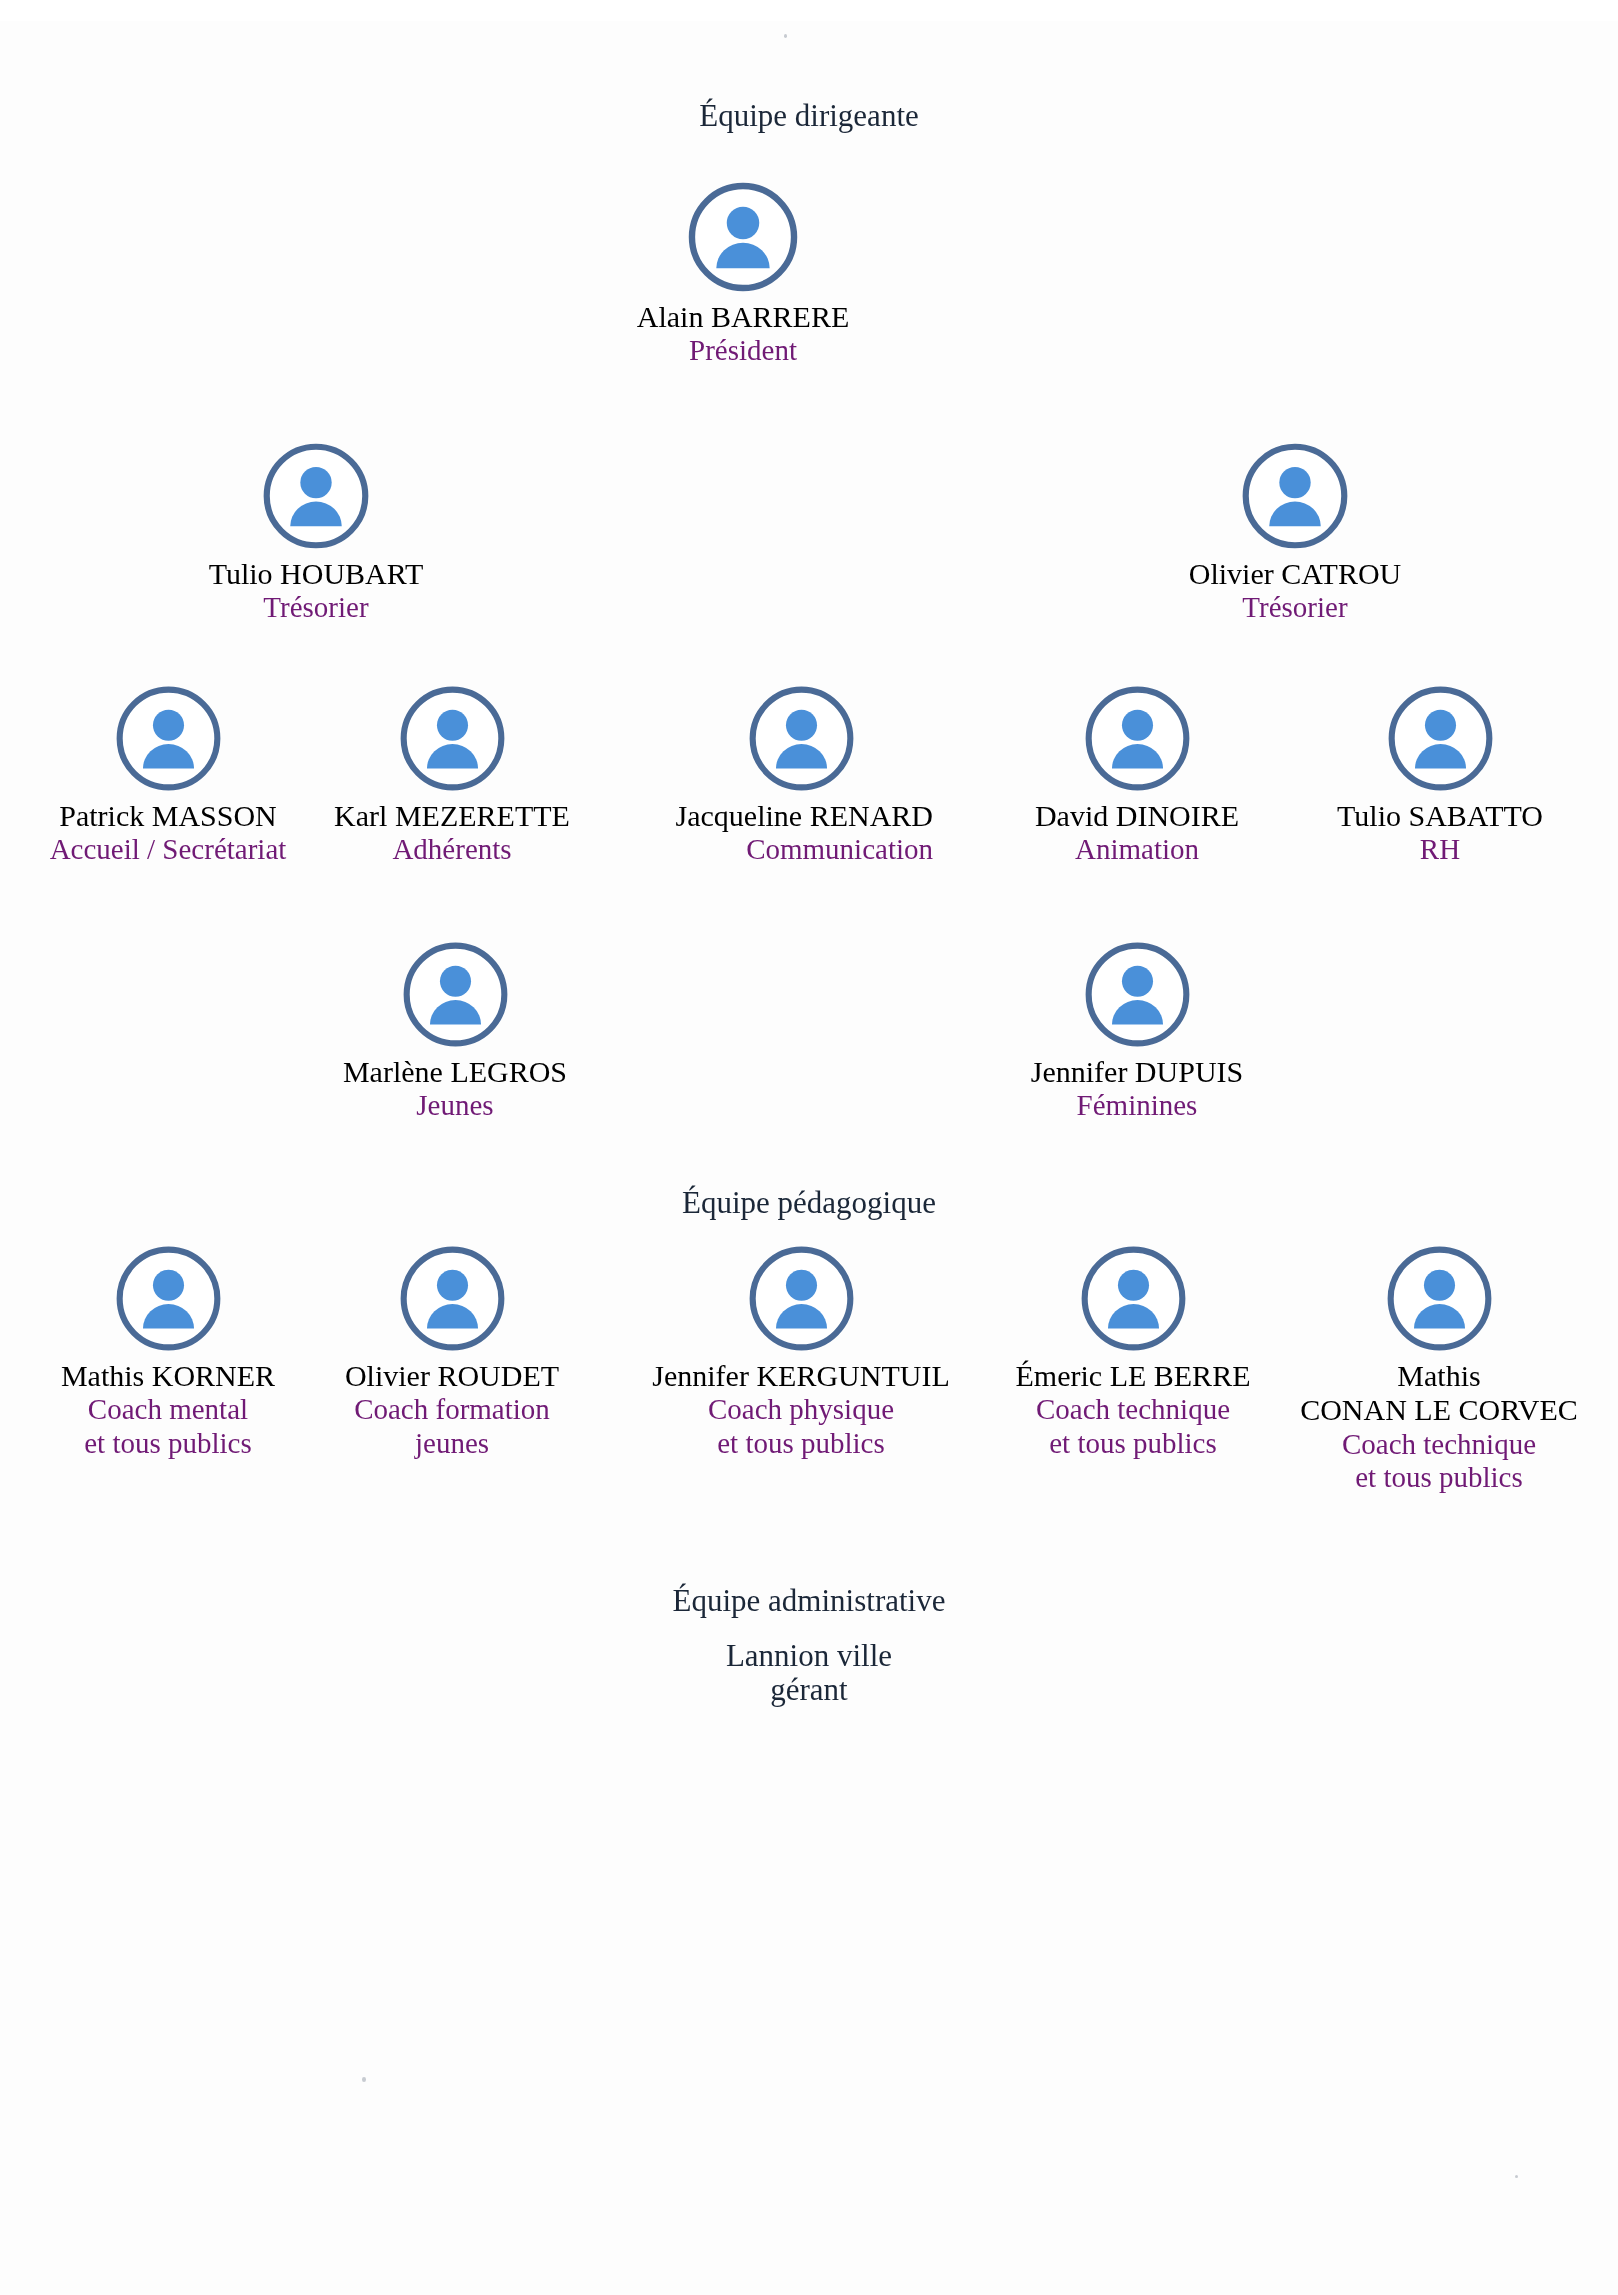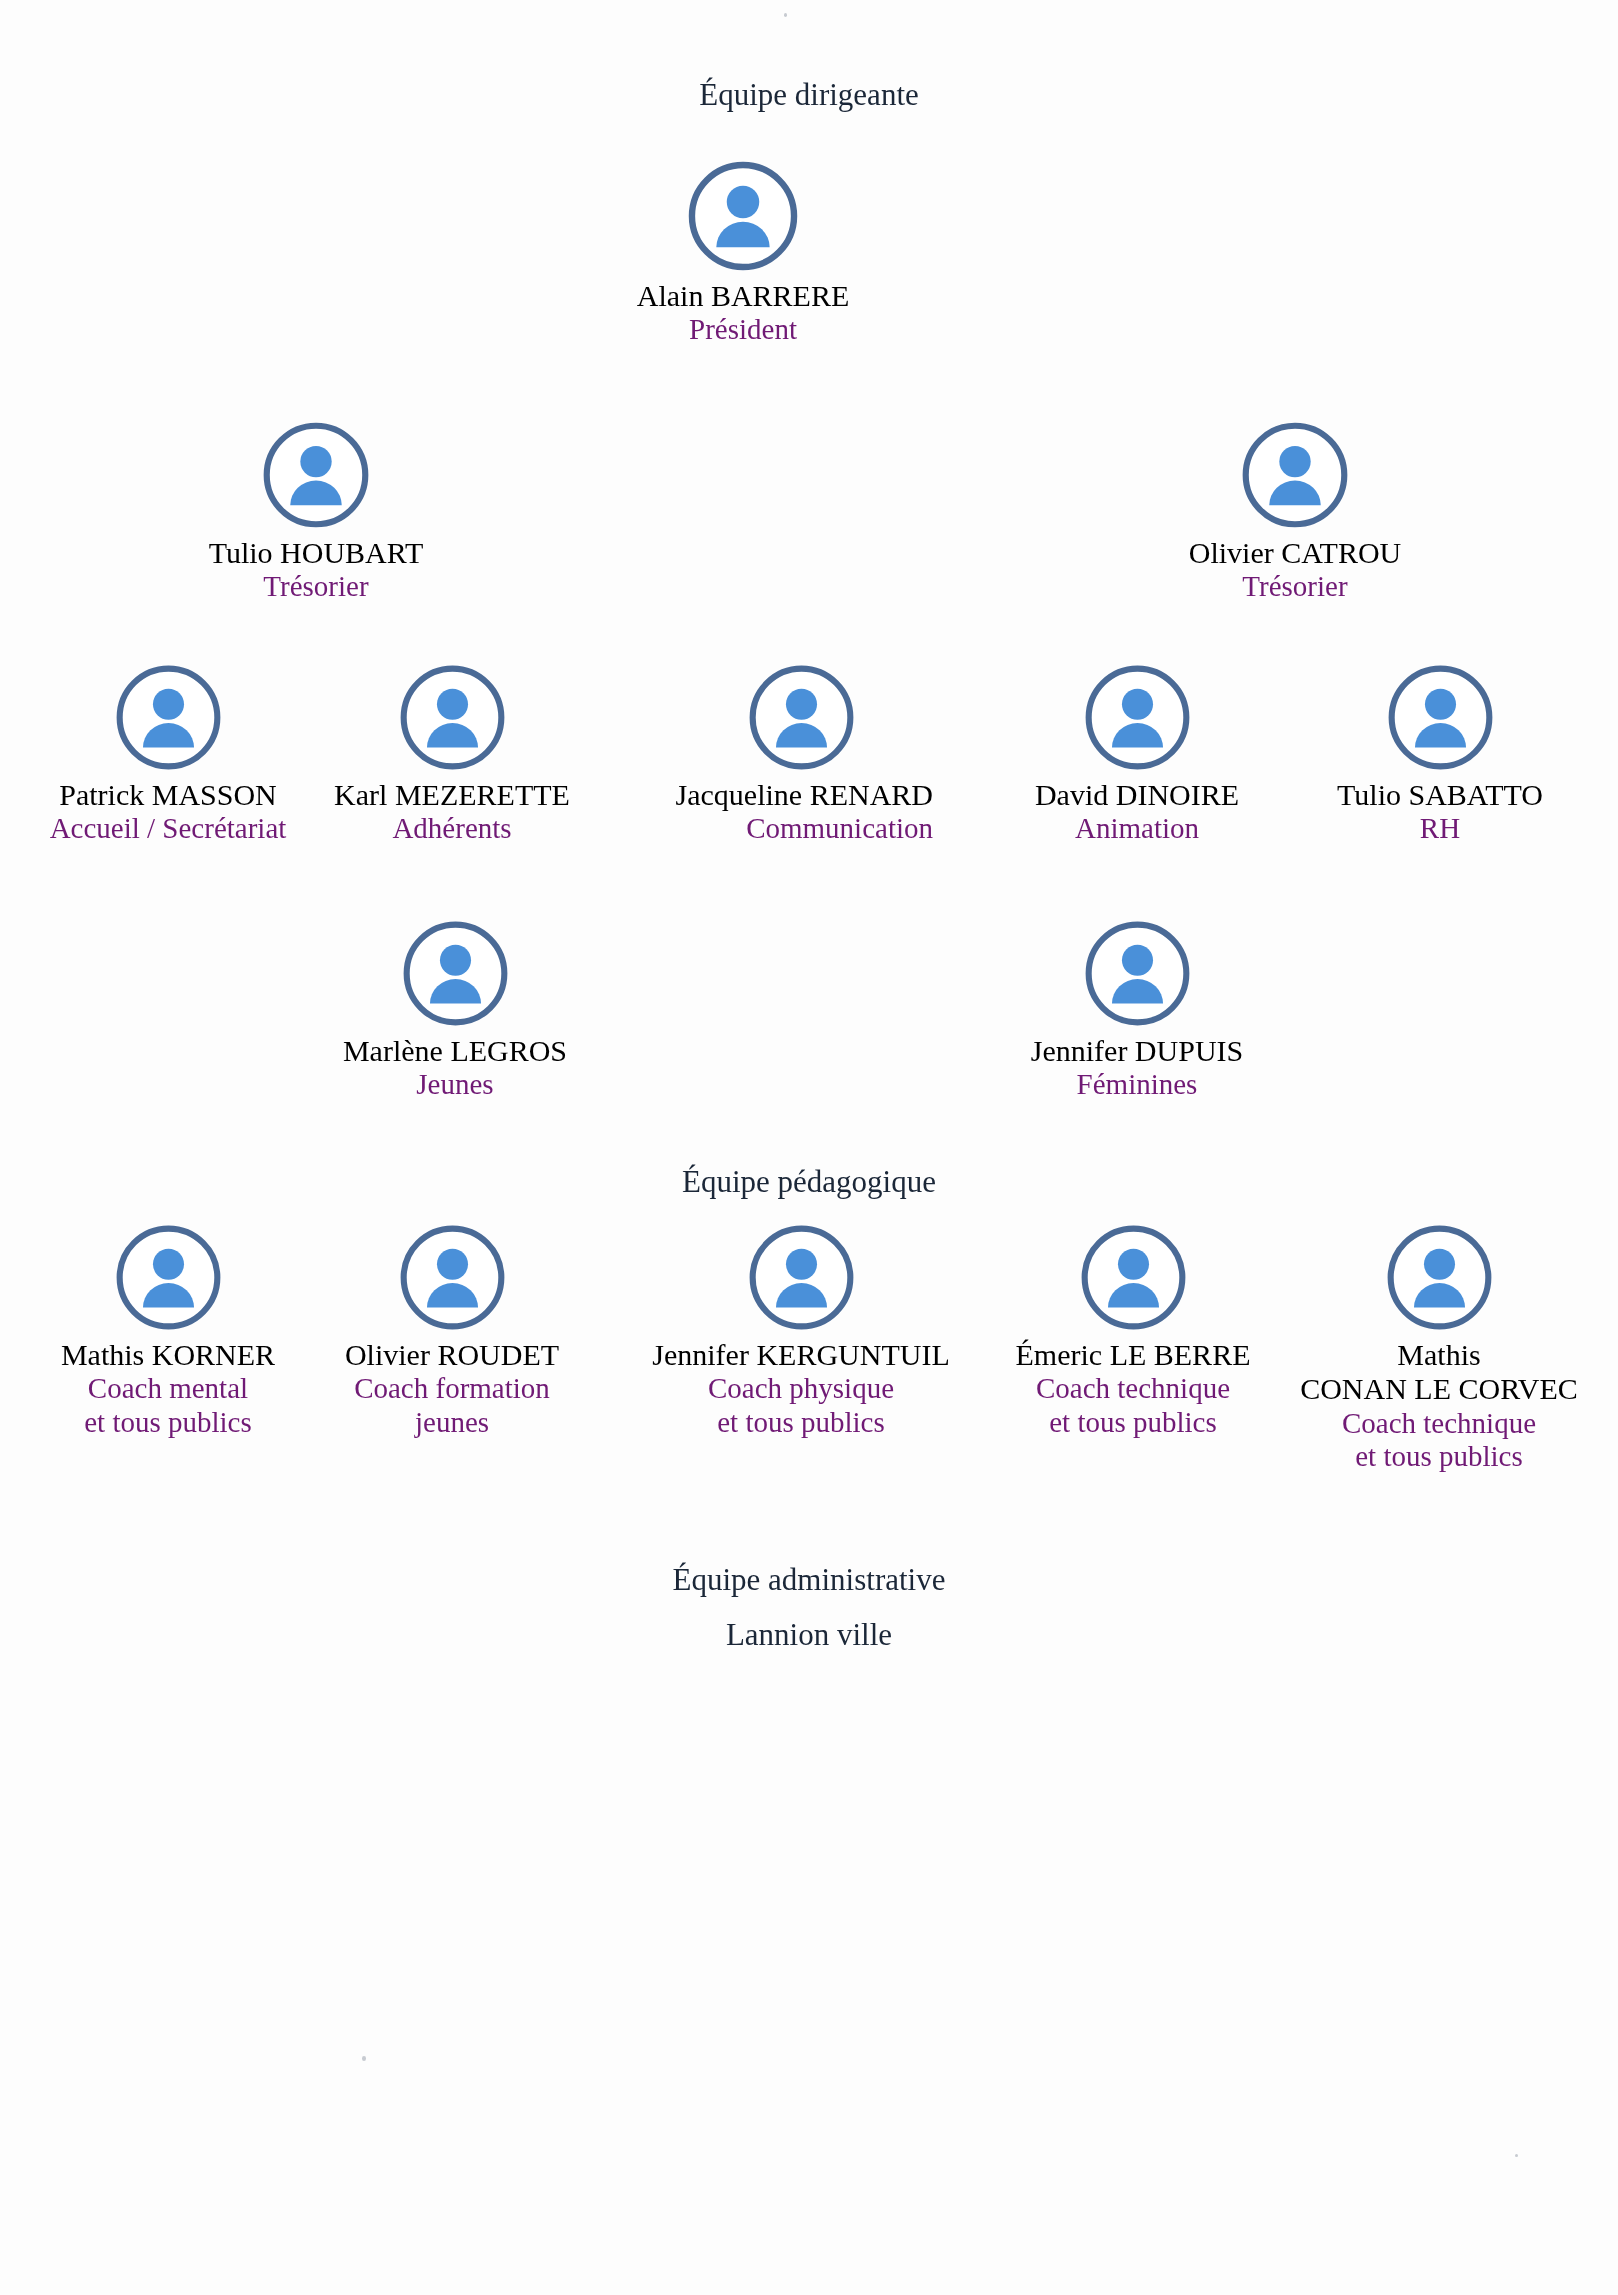--- a/index.html
+++ b/index.html
@@ -14,20 +14,21 @@
     font-family: "Liberation Serif", "DejaVu Serif", serif;
     color: #1b2738;
     overflow: hidden;
   }
 
   
   .page {
     position: absolute;
     inset: 0;
     background: #fdfdfd;
+    margin-top: 21px;
   }
 
   .section-title {
     position: absolute;
     text-align: center;
     font-size: 31px;
     line-height: 1.12;
     color: #1b2738;
     white-space: nowrap;
   }
@@ -256,19 +257,20 @@
     <div class="p-name">Mathis
 CONAN LE CORVEC</div>
     <div class="p-role">Coach technique
 et tous publics</div>
   </div>
 
   <div class="section-title" style="left:0;right:0;top:1563px;">Équipe administrative</div>
 
   <div class="section-title" style="left:0;right:0;top:1618px;">Lannion ville</div>
 
+  <div class="section-title" style="left:0;right:0;top:1652px;">gérant</div>
 
   <span class="speck" style="left:362px;top:2056px;width:4px;height:4.6px;"></span>
   <span class="speck" style="left:784px;top:13px;width:3.3px;height:4px;"></span>
   <span class="speck" style="left:1515px;top:2154px;width:3.3px;height:3.3px;"></span>
 
 </div>
 
 
 </body></html>

